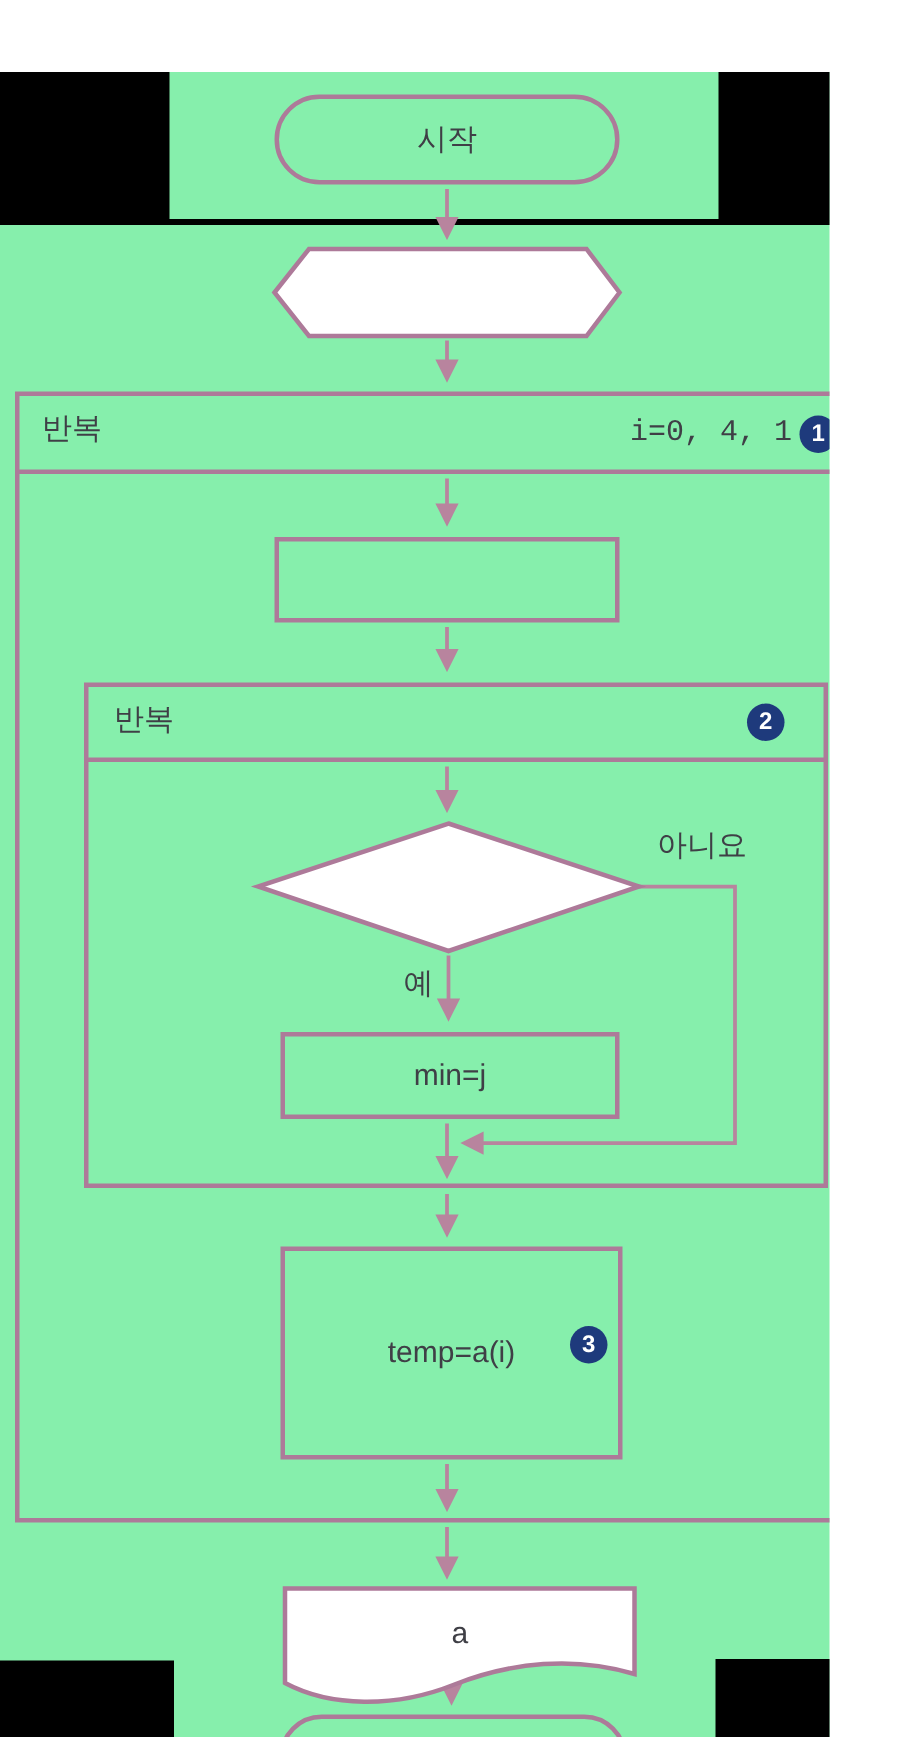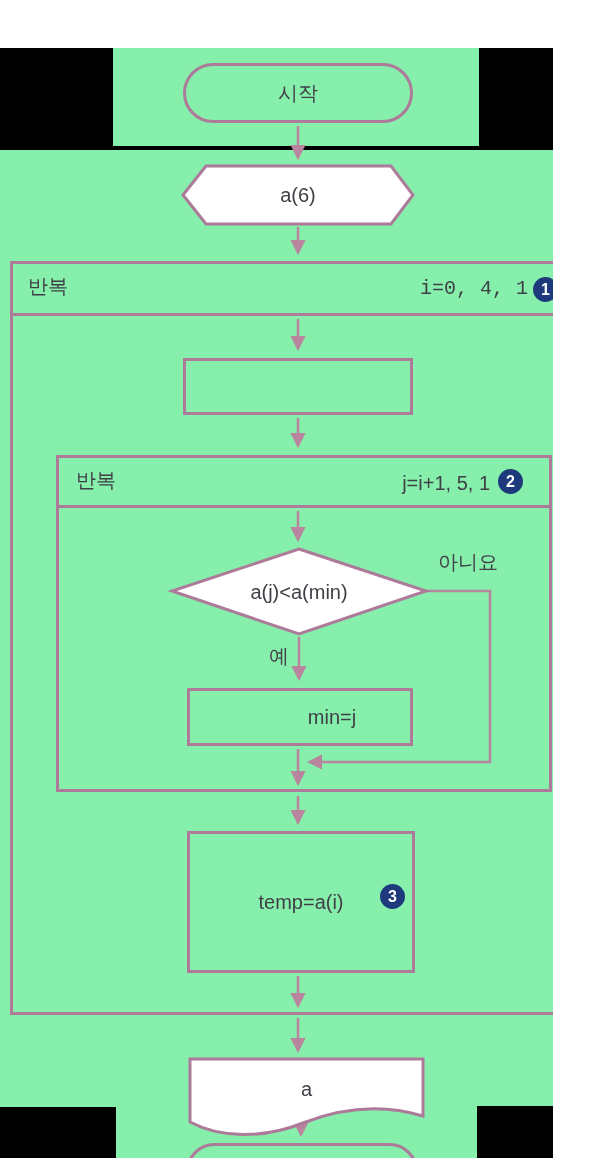--- a/index.html
+++ b/index.html
@@ -31,23 +31,23 @@
   .lbl{position:absolute;z-index:4;font-size:20px;line-height:1.2;white-space:nowrap;}
   .center{display:flex;align-items:center;justify-content:center;text-align:center;}
   .t-start{left:183px;top:15px;width:230px;height:60px;}
   .t-input{left:183px;top:118px;width:230px;height:58px;}
   .t-outer-kw{left:28px;top:226px;width:120px;height:30px;}
   .t-outer-cond{left:330px;top:226px;width:198px;height:30px;justify-content:flex-end;display:flex;align-items:center;font-family:Liberation Mono, monospace;}
   .t-min-i{left:183px;top:310px;width:230px;height:57px;}
   .t-inner-kw{left:76px;top:420px;width:120px;height:30px;}
   .t-inner-cond{left:300px;top:420px;width:190px;height:30px;justify-content:flex-end;display:flex;align-items:center;}
   .t-decision{left:184px;top:501px;width:230px;height:85px;}
-  .t-no{left:430px;top:503px;width:76px;height:26px;font-family:Liberation Mono, monospace;}
+  .t-no{left:430px;top:503px;width:76px;height:26px;}
   .t-yes{left:251px;top:595px;width:38px;height:26px;justify-content:flex-end;display:flex;align-items:center;}
-  .t-min-j{left:187px;top:640px;width:226px;height:58px;padding-left:32px;}
+  .t-min-j{left:187px;top:640px;width:226px;height:58px;}
   .t-swap{left:187px;top:783px;width:228px;height:142px;line-height:30px;text-align:center;}
   .t-output{left:190px;top:1011px;width:233px;height:60px;}
   .t-end{left:186px;top:1095px;width:232px;height:57px;}
 
   .badge{position:absolute;z-index:5;width:25px;height:25px;border-radius:50%;background:#1e3a7c;
          color:#fff;font-size:16px;font-weight:bold;display:flex;align-items:center;justify-content:center;}
   .badge1{left:533px;top:229px;}
   .badge2{left:498px;top:421px;}
   .badge3{left:380px;top:836px;}
 </style>
@@ -92,26 +92,23 @@
       <path d="M298,928 V957" marker-end="url(#ah)"></path>
       <path d="M298,970 V1002" marker-end="url(#ah)"></path>
       <path d="M301,1077 V1086" marker-end="url(#ah)"></path>
     </g>
     <polygon points="183,147 206,118 391,118 413,147 391,176 206,176" fill="#ffffff" stroke="#ad7a99" stroke-width="3"></polygon>
     <polygon points="299,501 426,543 299,586 172,543" fill="#ffffff" stroke="#ad7a99" stroke-width="3"></polygon>
     <path d="M190,1011 L423,1011 L423,1068 C 383,1056 341,1060 303,1075 C 263,1091 220,1090 190,1074 Z" fill="#ffffff" stroke="#ad7a99" stroke-width="3"></path>
   </svg>
 
   <div class="lbl center t-start">시작</div>
-  <div class="lbl center t-input">a(6)</div>
   <div class="lbl t-outer-kw">반복</div>
   <div class="lbl t-outer-cond">i=0, 4, 1</div>
   <div class="lbl t-inner-kw">반복</div>
-  <div class="lbl t-inner-cond">j=i+1, 5, 1</div>
-  <div class="lbl center t-decision">a(j)&lt;a(min)</div>
   <div class="lbl center t-no">아니요</div>
   <div class="lbl t-yes">예</div>
   <div class="lbl center t-min-j">min=j</div>
   <div class="lbl center t-swap">
     <span>temp=a(i)</span>
   </div>
   <div class="lbl center t-output">a</div>
 
   <div class="badge badge1">1</div>
   <div class="badge badge2">2</div>

